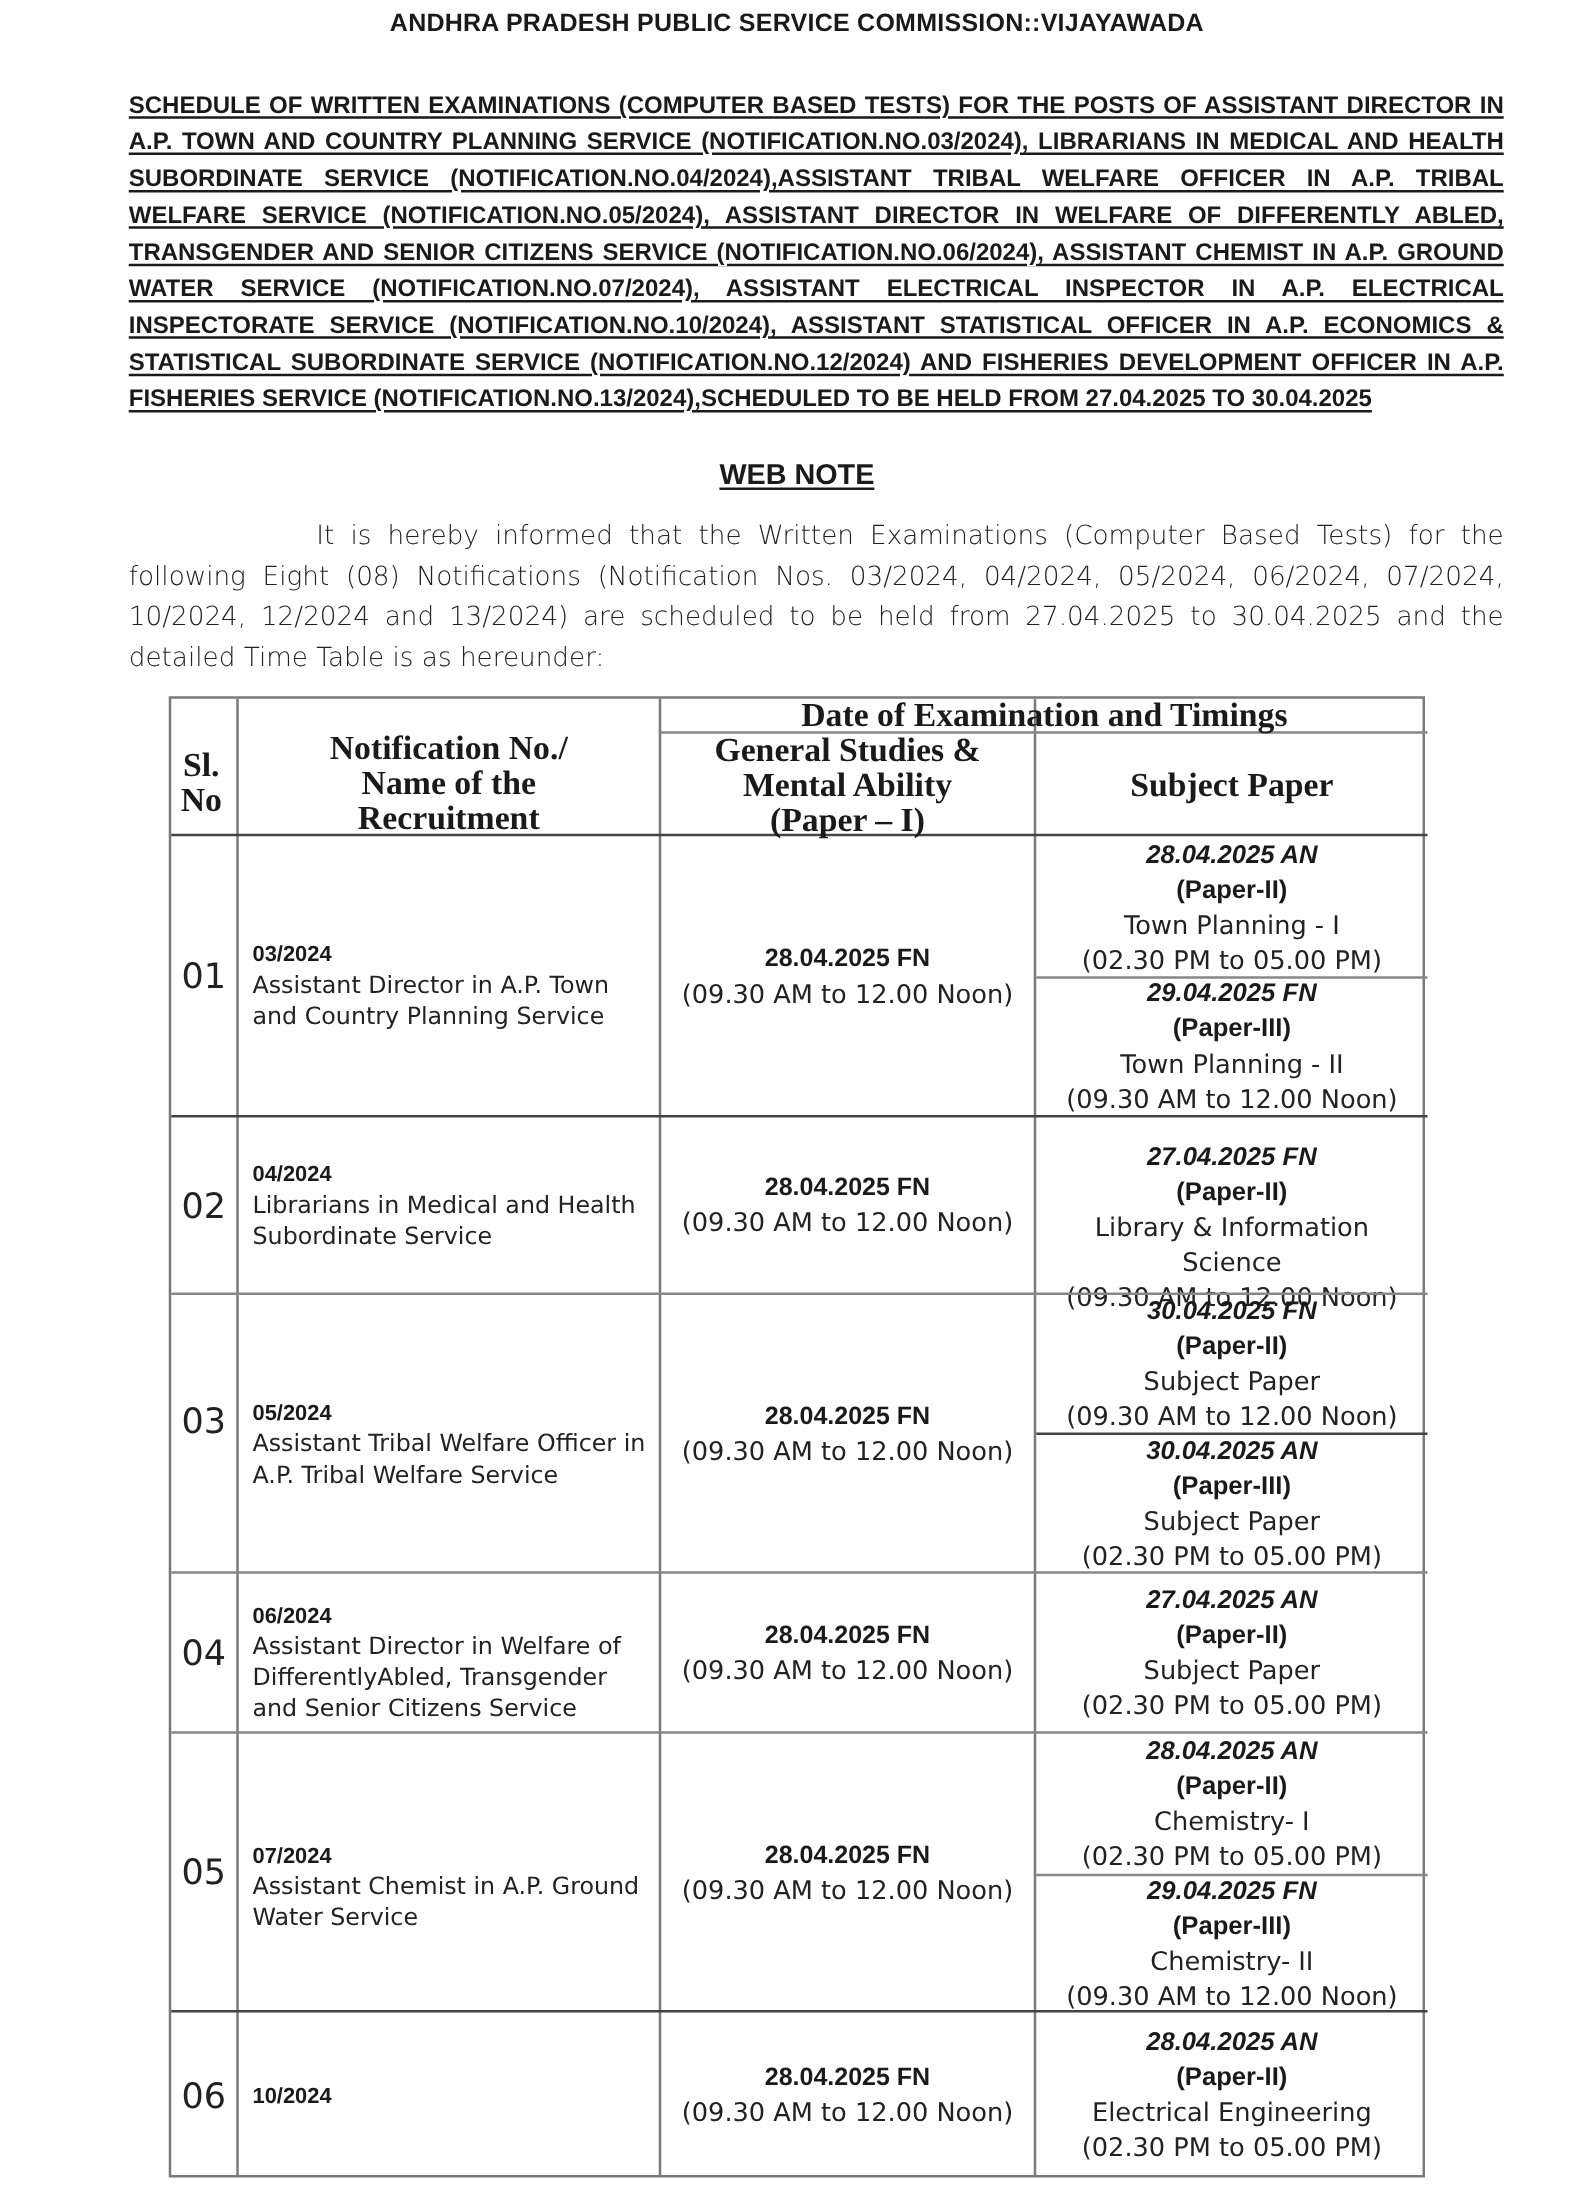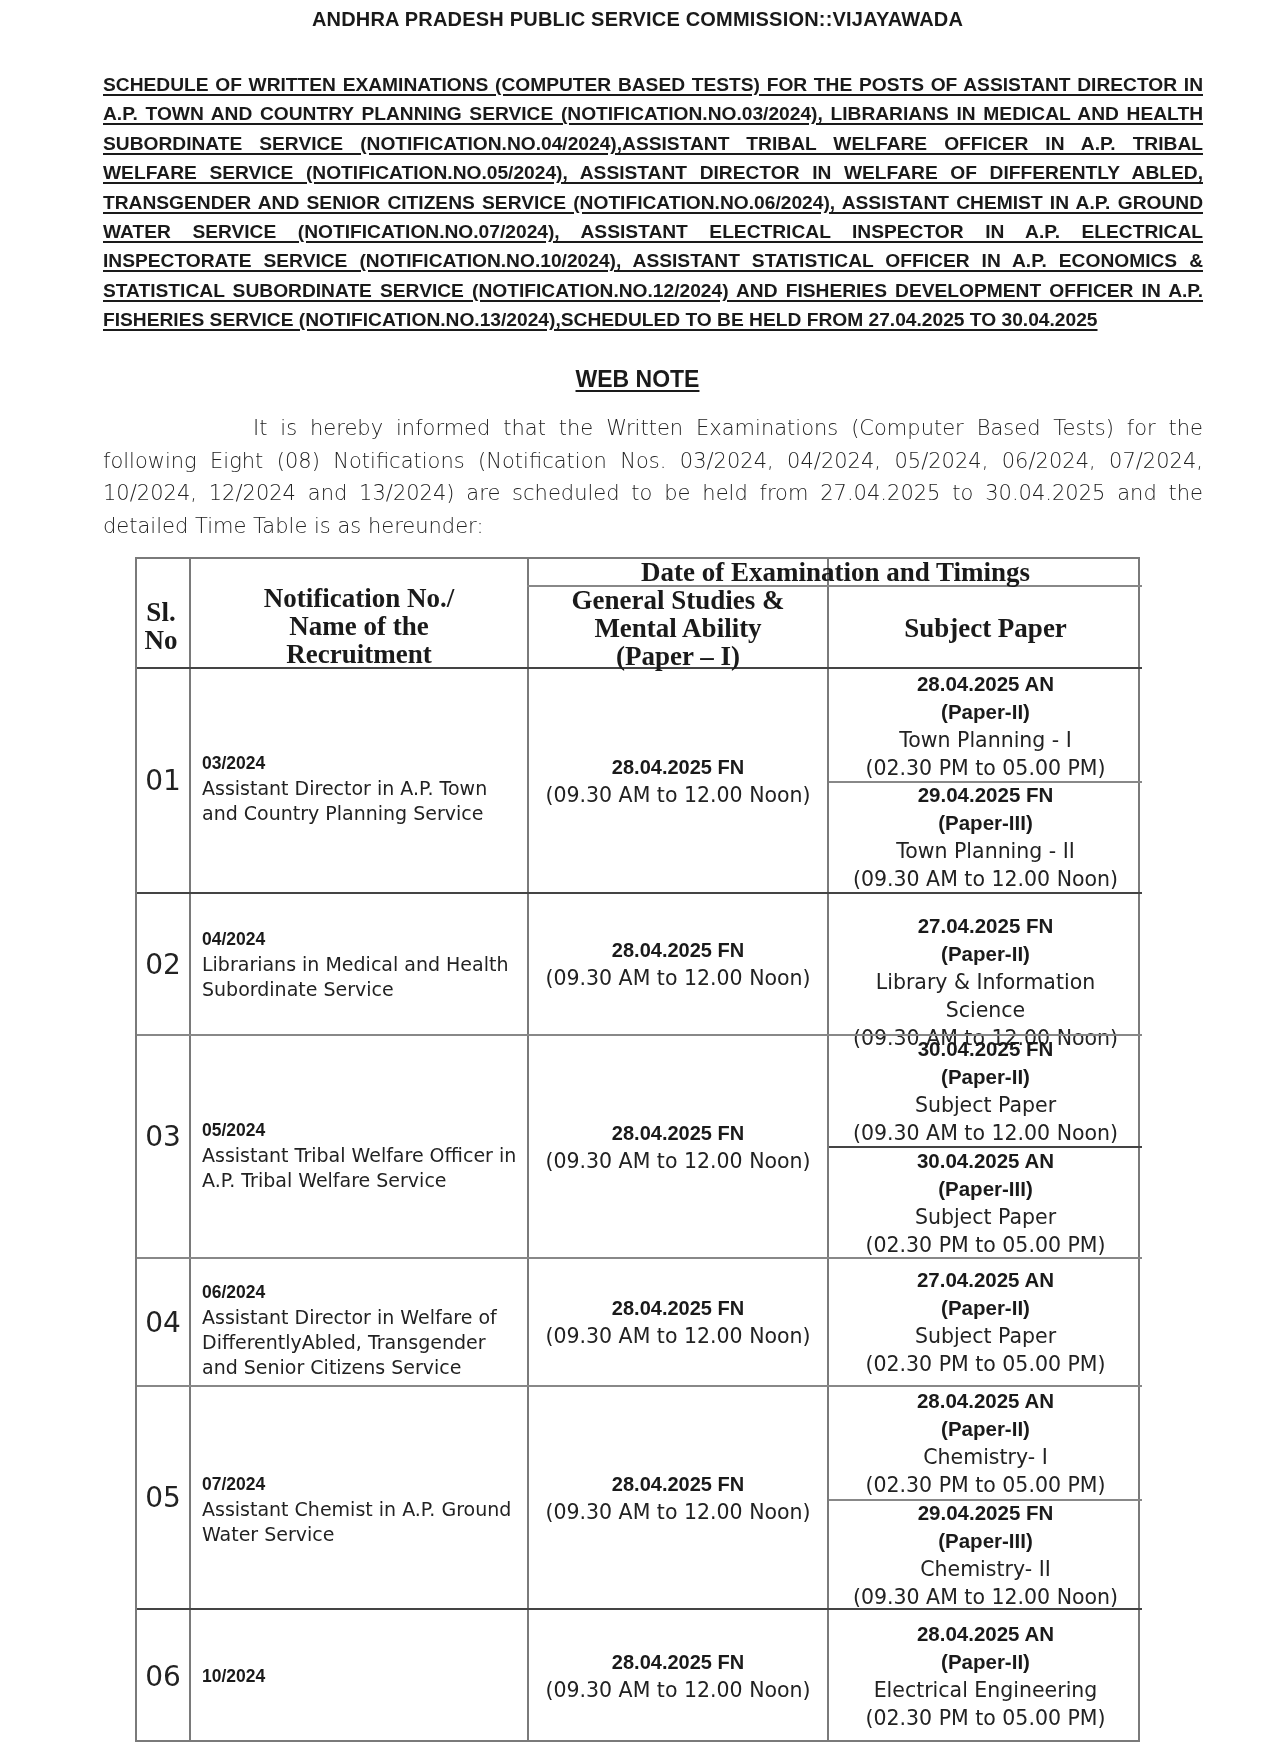--- a/index.html
+++ b/index.html
@@ -39,21 +39,21 @@
     .cell { position: absolute; display: flex; flex-direction: column; justify-content: center;
       align-items: center; text-align: center; }
     .hdr { font-family: Liberation Serif, serif; font-weight: bold; font-size: 27px; line-height: 28px; }
 
     .sl { font-size: 28px; color: #222; }
     .notif { align-items: flex-start; text-align: left; padding-left: 11px; }
     .notif .num { font-weight: bold; font-size: 17.5px; line-height: 25px; font-family: "Liberation Sans", sans-serif; }
     .notif .name { font-size: 19px; line-height: 25px; color: #222; }
     .gs .d { font-weight: bold; font-size: 20px; line-height: 28px; font-family: "Liberation Sans", sans-serif; }
     .gs .t { font-size: 20.5px; line-height: 28px; color: #222; }
-    .sp .d { font-weight: bold; font-size: 20.5px; line-height: 28px; font-family: "Liberation Sans", sans-serif; }
+    .sp .d { font-weight: bold; font-size: 20.5px; line-height: 28px; font-family: "Liberation Sans", sans-serif; font-style: italic; }
     .sp .p { font-weight: bold; font-size: 20.5px; line-height: 28px; font-family: "Liberation Sans", sans-serif; }
     .sp .s { font-size: 20.5px; line-height: 28px; color: #222; }
     .sp .t { font-size: 20.5px; line-height: 28px; color: #222; }
   </style>
 </head>
 <body>
 
 <div class="org-title">ANDHRA PRADESH PUBLIC SERVICE COMMISSION::VIJAYAWADA</div>
 <div class="subject">SCHEDULE OF WRITTEN EXAMINATIONS (COMPUTER BASED TESTS) FOR THE POSTS OF ASSISTANT DIRECTOR IN A.P. TOWN AND COUNTRY PLANNING SERVICE (NOTIFICATION.NO.03/2024), LIBRARIANS IN MEDICAL AND HEALTH SUBORDINATE SERVICE (NOTIFICATION.NO.04/2024),ASSISTANT TRIBAL WELFARE OFFICER IN A.P. TRIBAL WELFARE SERVICE (NOTIFICATION.NO.05/2024), ASSISTANT DIRECTOR IN WELFARE OF DIFFERENTLY ABLED, TRANSGENDER AND SENIOR CITIZENS SERVICE (NOTIFICATION.NO.06/2024), ASSISTANT CHEMIST IN A.P. GROUND WATER SERVICE (NOTIFICATION.NO.07/2024), ASSISTANT ELECTRICAL INSPECTOR IN A.P. ELECTRICAL INSPECTORATE SERVICE (NOTIFICATION.NO.10/2024), ASSISTANT STATISTICAL OFFICER IN A.P. ECONOMICS &amp; STATISTICAL SUBORDINATE SERVICE (NOTIFICATION.NO.12/2024) AND FISHERIES DEVELOPMENT OFFICER IN A.P. FISHERIES SERVICE (NOTIFICATION.NO.13/2024),SCHEDULED TO BE HELD FROM 27.04.2025 TO 30.04.2025</div>
 <div class="web-note">WEB NOTE</div>

